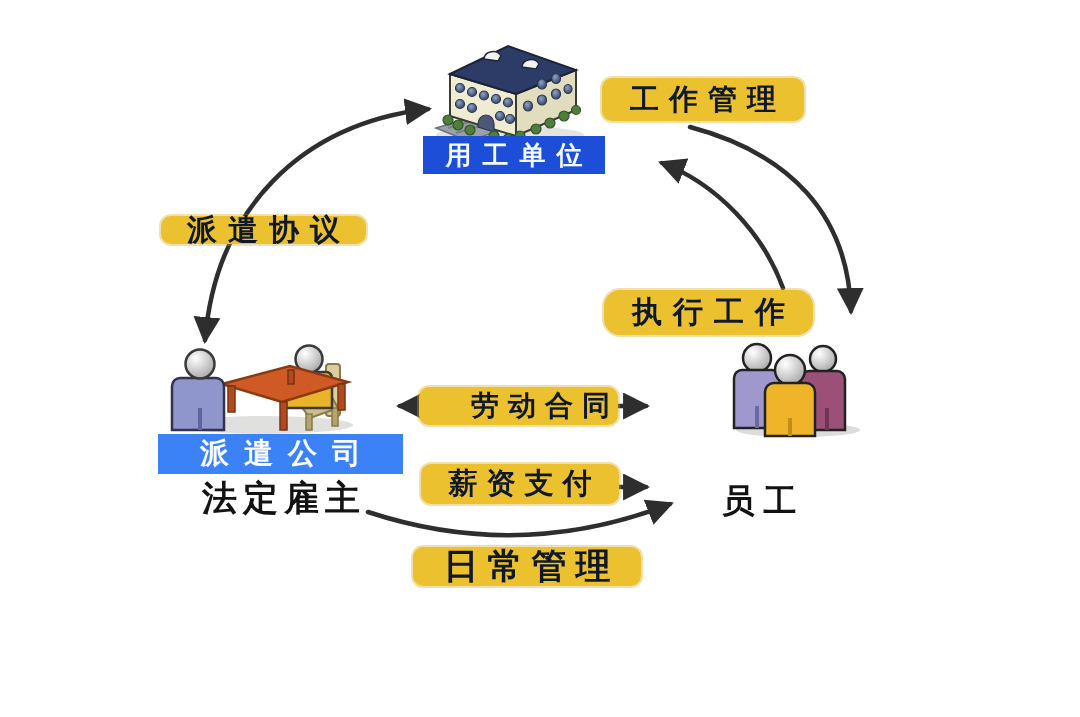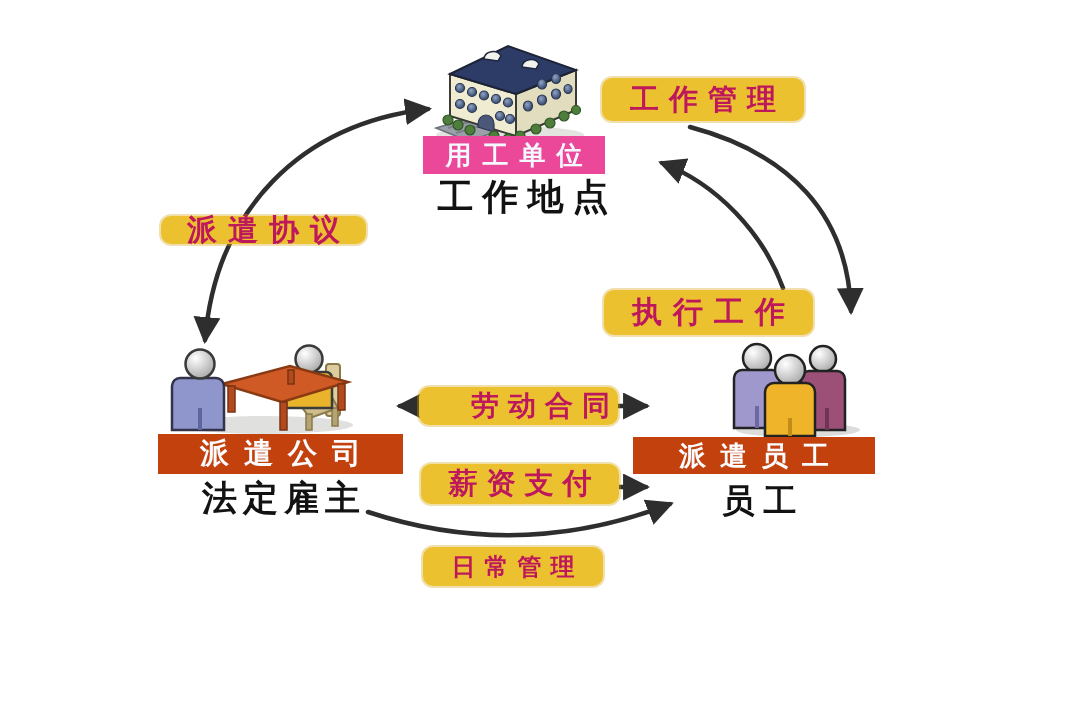--- a/index.html
+++ b/index.html
@@ -7,33 +7,33 @@
     position:relative;width:1080px;height:717px;background:#ffffff;overflow:hidden;
     font-family:"Liberation Sans","DejaVu Sans",sans-serif;
   }
   #arrow-layer{position:absolute;left:0;top:0;z-index:1;}
   .icon-wrap{position:absolute;z-index:2;}
   .tag{
     position:absolute;z-index:3;display:flex;align-items:center;justify-content:center;
     font-weight:bold;box-sizing:border-box;white-space:nowrap;
   }
   .yellow{
-    background:#ecc130;color:#be185d;border-radius:10px;
+    background:#ecc130;color:#0f172a;border-radius:10px;
     box-shadow:0 0 0 2px rgba(214,166,20,.35);
   }
-  .blue-deep{background:#ec4899;color:#f4f8ff;}
-  .blue-soft{background:#c2410c;color:#fafcff;}
+  .blue-deep{background:#1d4ed8;color:#f4f8ff;}
+  .blue-soft{background:#3b82f6;color:#fafcff;}
   .plain{color:#121212;background:transparent;}
   
   #lbl-work-management {left:602px;top:78px;width:202px;height:43px;font-size:29px;letter-spacing:10px;text-indent:10px;}
   #lbl-dispatch-agreement{left:161px;top:216px;width:205px;height:28px;font-size:30px;letter-spacing:11px;text-indent:11px;}
-  #lbl-execute-work  {left:604px;top:290px;width:209px;height:45px;font-size:30px;letter-spacing:11px;text-indent:11px;}
+  #lbl-execute-work  {left:604px;top:290px;width:209px;height:45px;font-size:30px;letter-spacing:11px;text-indent:11px;border-radius:16px;}
   #lbl-labor-contract{left:419px;top:387px;width:199px;height:38px;font-size:28px;letter-spacing:9px;text-indent:9px;padding-left:44px;}
   #lbl-salary-payment{left:421px;top:464px;width:198px;height:40px;font-size:29px;letter-spacing:9px;text-indent:9px;text-align:right;}
-  #lbl-daily-management{left:423px;top:547px;width:180px;height:39px;font-size:24px;letter-spacing:9px;text-indent:9px;}
+  #lbl-daily-management{left:413px;top:547px;width:228px;height:39px;font-size:35px;letter-spacing:9px;text-indent:9px;}
   #lbl-employer-title{left:423px;top:136px;width:182px;height:38px;font-size:26px;letter-spacing:11px;text-indent:11px;}
   #lbl-company-title {left:158px;top:434px;width:245px;height:40px;font-size:29px;letter-spacing:15px;text-indent:15px;}
   #lbl-staff-title   {left:633px;top:437px;width:242px;height:37px;font-size:27px;letter-spacing:14px;text-indent:14px;}
   #lbl-employer-sub  {left:408px;top:174px;width:230px;height:46px;font-size:36px;letter-spacing:9px;text-indent:9px;}
   #lbl-company-sub   {left:166px;top:476px;width:230px;height:44px;font-size:35px;letter-spacing:6px;text-indent:6px;}
   #lbl-staff-sub     {left:664px;top:479px;width:190px;height:44px;font-size:33px;letter-spacing:9px;text-indent:9px;}
   #icon-building{left:426px;top:32px;}
   #icon-table   {left:160px;top:326px;}
   #icon-people  {left:720px;top:338px;}
 </style>
@@ -160,19 +160,17 @@
 
   <div class="tag yellow" id="lbl-work-management">工作管理</div>
   <div class="tag yellow" id="lbl-dispatch-agreement">派遣协议</div>
   <div class="tag yellow" id="lbl-execute-work">执行工作</div>
   <div class="tag yellow" id="lbl-labor-contract">劳动合同</div>
   <div class="tag yellow" id="lbl-salary-payment">薪资支付</div>
   <div class="tag yellow" id="lbl-daily-management">日常管理</div>
 
   <div class="tag blue-deep" id="lbl-employer-title">用工单位</div>
   <div class="tag blue-soft" id="lbl-company-title">派遣公司</div>
-  <div class="tag blue-soft" id="lbl-staff-title">派遣员工</div>
 
-  <div class="tag plain" id="lbl-employer-sub">工作地点</div>
   <div class="tag plain" id="lbl-company-sub">法定雇主</div>
   <div class="tag plain" id="lbl-staff-sub">员工</div>
 
 </div>
 
 </body></html>

